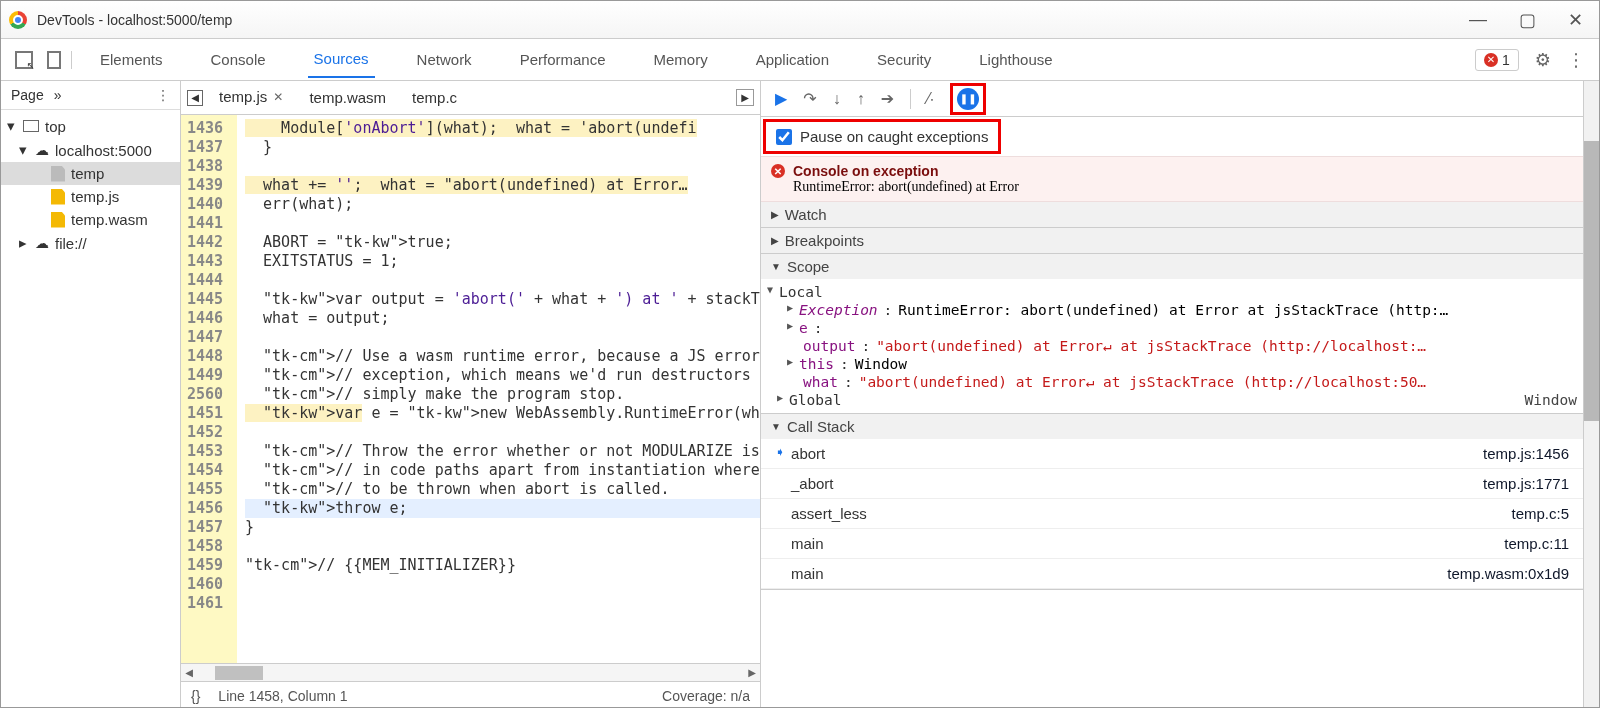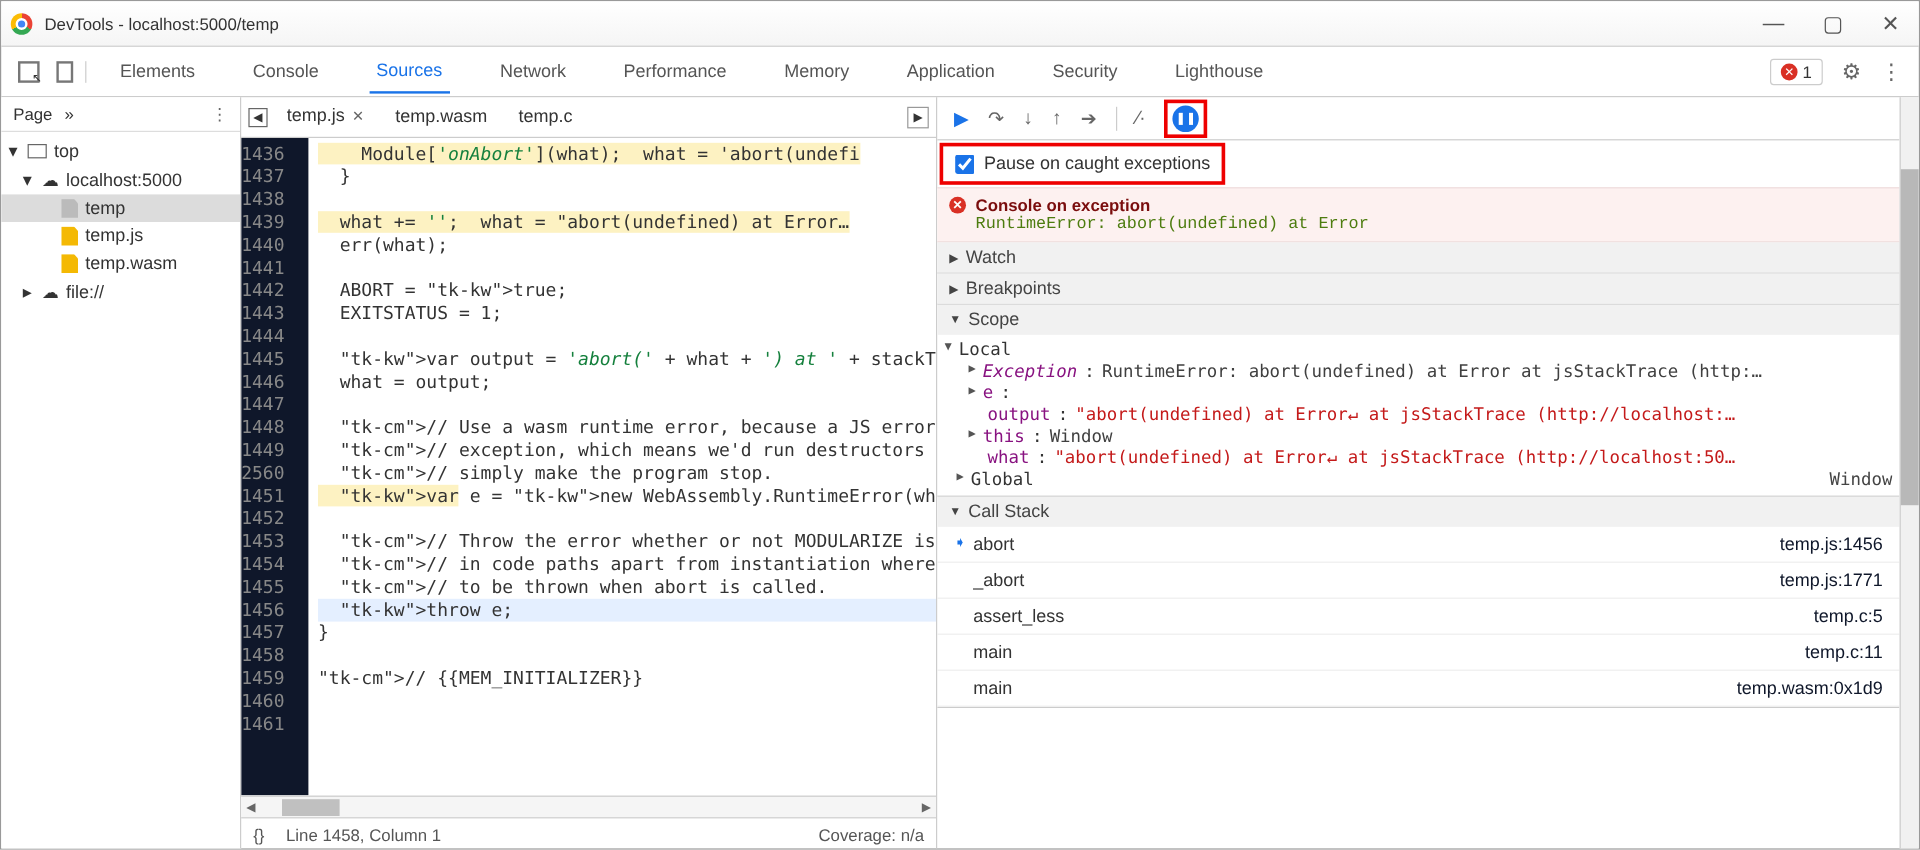--- a/index.html
+++ b/index.html
@@ -41,21 +41,21 @@
   display:flex; align-items:center; gap:4px; border:1px solid #ccc;
   padding:2px 8px; border-radius:3px; background:#fff; font-size:14px;
 }
 .err-badge .dot { width:14px; height:14px; border-radius:50%; background:#d93025; color:#fff; font-size:10px; display:flex; align-items:center; justify-content:center; }
 .gear { font-size:18px; color:#666; }
 .kebab { font-size:18px; color:#666; }
 
 .workarea { display:flex; height: calc(708px - 38px - 42px); }
 
 .col1 {
-  width: 200px; border-right:1px solid #ccc; display:flex; flex-direction:column;
+  width: 180px; border-right:1px solid #ccc; display:flex; flex-direction:column;
   background:#fff;
 }
 .col1-head {
   display:flex; align-items:center; padding:6px 10px; border-bottom:1px solid #ddd;
   font-size:14px;
 }
 .col1-head .more { margin-left:auto; color:#666; }
 .tree { padding:4px 0; font-size:15px; }
 .tree .row { display:flex; align-items:center; gap:6px; padding:3px 6px; }
 .tree .row.selected { background:#dcdcdc; }
@@ -75,26 +75,27 @@
   padding:0 6px; gap:6px;
 }
 .col2-tabs .nav-icon { width:16px; height:16px; border:1px solid #666; display:flex; align-items:center; justify-content:center; font-size:10px; }
 .col2-tabs .ftab { padding:6px 10px; font-size:15px; color:#333; display:flex; gap:6px; align-items:center; }
 .col2-tabs .ftab.active { background:#fff; border-bottom:2px solid #fff; }
 .col2-tabs .close-x { color:#666; font-size:12px; }
 .col2-tabs .play { margin-left:auto; border:1px solid #999; padding:2px 4px; font-size:10px; }
 
 .editor { flex:1; display:flex; overflow:hidden; font-family:Consolas,monospace; font-size:15px; }
 .gutter {
-  width:56px; background:#0f172a; color:#888; text-align:left; padding:4px 8px 4px 0;
+  width:56px; background:#fef9c3; color:#888; text-align:center; padding:4px 8px 4px 0;
   line-height:19px;
+  font-weight:bold;
 }
 .codebody { flex:1; padding:4px 0 4px 8px; line-height:19px; white-space:pre; overflow:hidden; position:relative; }
 .code-line.hl { background:#e4efff; }
-.tk-str { color:#15803d;font-style:italic; }
+.tk-str { color:#4c1d95; }
 .hi { background:#fdf2c2; }
 .hscroll {
   height:18px; border-top:1px solid #ccc; background:#f5f5f5;
   display:flex; align-items:center;
 }
 .hscroll .thumb { width:48px; height:14px; background:#c0c0c0; margin-left:18px; }
 .hscroll .ar { width:16px; text-align:center; color:#666; font-size:10px; }
 .hscroll .ar.r { margin-left:auto; }
 
 .col2-status {
@@ -125,34 +126,34 @@
   border:3px solid #e00; margin:2px; width:fit-content; font-size:15px;
 }
 .pause-row input { width:16px; height:16px; accent-color:#1a73e8; }
 
 .exception {
   background:#fdf1f0; border-top:1px solid #eedddd; border-bottom:1px solid #eedddd;
   padding:6px 10px;
 }
 .exception .hd { display:flex; gap:8px; align-items:center; font-weight:600; color:#7a0d0d; }
 .exception .hd .ball { width:14px; height:14px; border-radius:50%; background:#d93025; color:#fff; font-size:10px; display:flex; align-items:center; justify-content:center; }
-.exception .msg { font-family:Liberation Mono, monospace; color:#4d7c0f; padding-left:22px; }
+.exception .msg { font-family:Liberation Serif, serif; color:#000000; padding-left:22px; }
 
 .section { border-bottom:1px solid #ccc; }
 .section-hd {
   background:#f1f1f1; padding:4px 10px; font-size:15px; color:#444;
   display:flex; align-items:center; gap:6px;
 }
 .section-hd .tri { font-size:10px; }
 .section-body { padding:4px 6px; font-family:Consolas,monospace; font-size:14.5px; }
 .scope-row { display:flex; padding:1px 0; gap:6px; white-space:nowrap; overflow:hidden; }
 .scope-row .k { color:#881280; }
 .scope-row .kit { color:#881280; font-style:italic; }
 .scope-row .v { color:#c41a1a; }
-.scope-row .vo { color:#404040; }
+.scope-row .vo { color:#000000; }
 .scope-row .tri { font-size:10px; color:#555; }
 .scope-row .ind { display:inline-block; }
 .scope-row .rt { margin-left:auto; color:#444; }
 
 .callstack .cs-row {
   display:flex; padding:6px 14px; border-bottom:1px solid #eee; font-size:15px;
 }
 .callstack .cs-row .r { margin-left:auto; color:#0f172a; }
 .callstack .cs-row .cur { color:#1a73e8; margin-right:6px; font-size:12px; }
 

